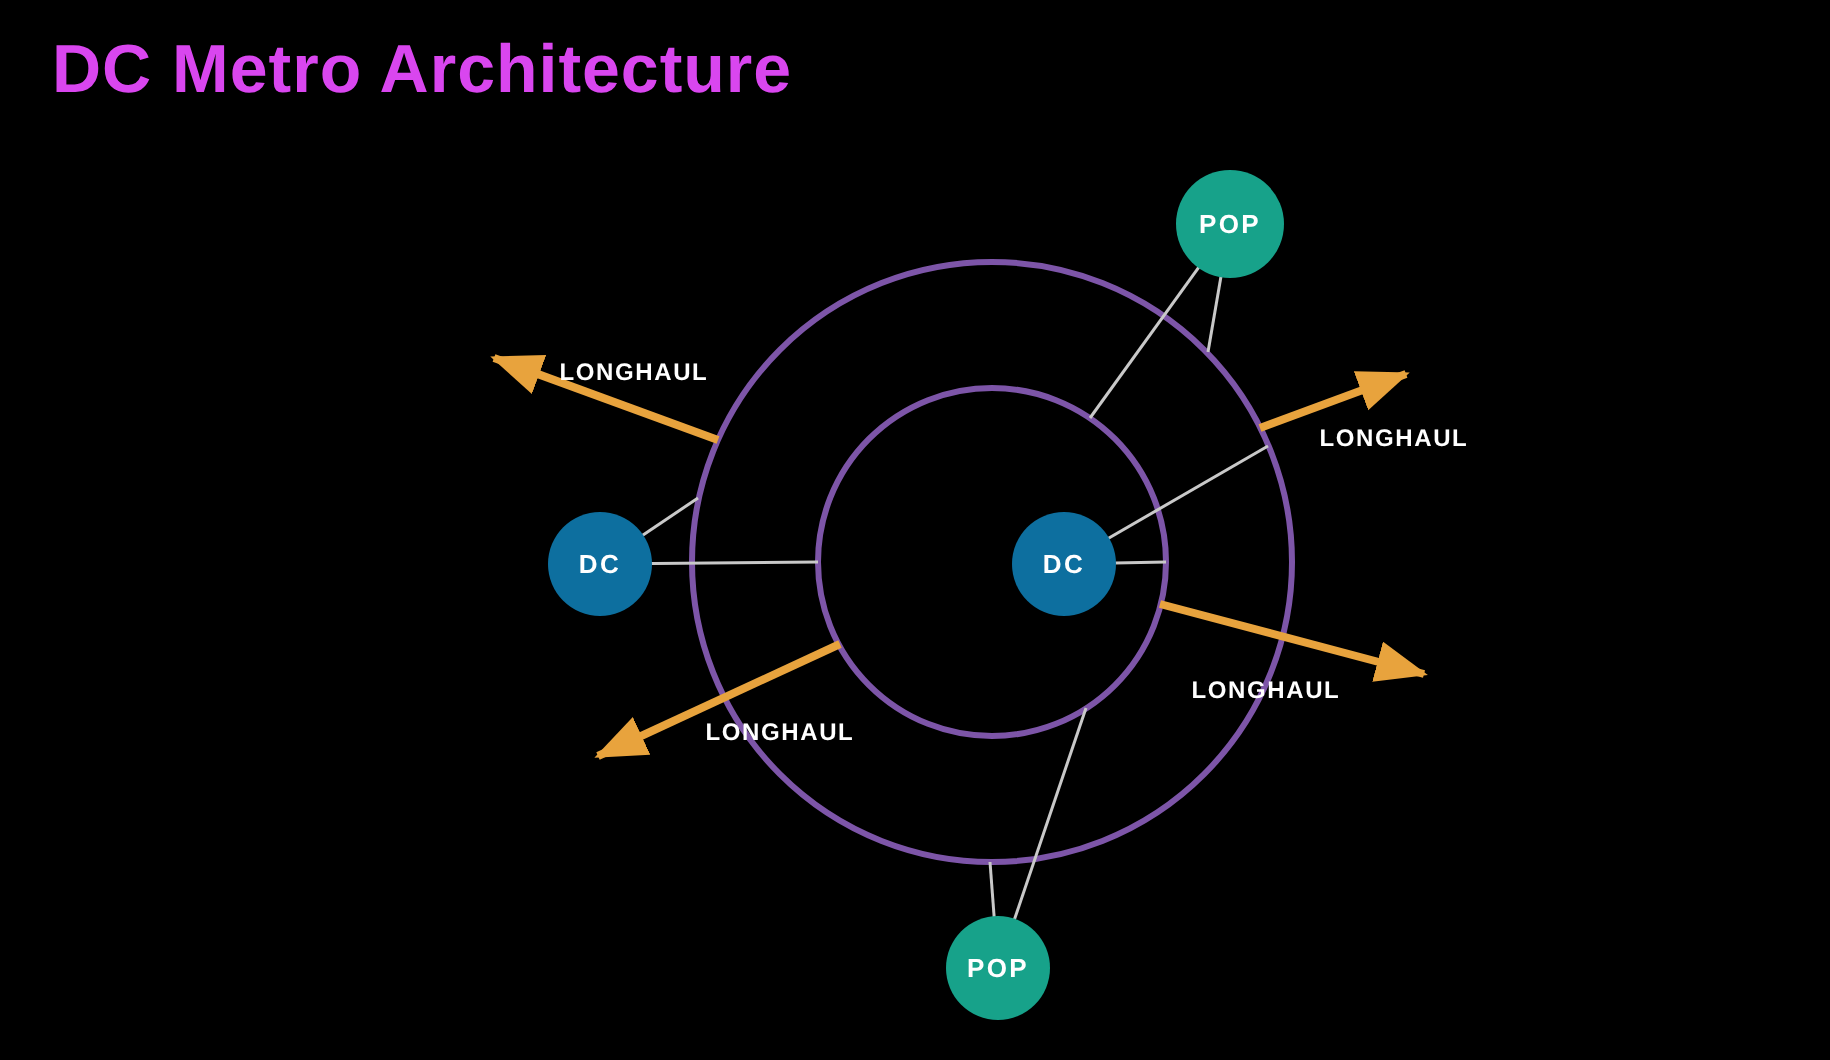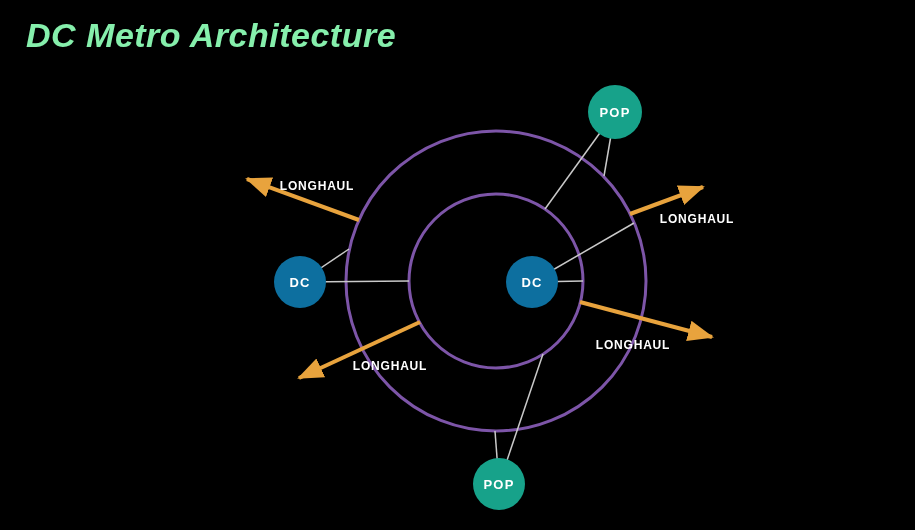--- a/index.html
+++ b/index.html
@@ -12,25 +12,24 @@
     width: 915px;
     height: 530px;
     background: #000000;
     overflow: hidden;
     font-family: "Liberation Sans", sans-serif;
   }
   .slide-title {
     position: absolute;
     left: 26px;
     top: 16px;
-    color: #86efac;
+    color: #d946ef;
     font-size: 34px;
     font-weight: 700;
     letter-spacing: 0.5px;
-    font-style: italic;
   }
   svg { position: absolute; left: 0; top: 0; }
   .ring {
     fill: none;
     stroke: #7d55a8;
     stroke-width: 3;
   }
   .connector {
     stroke: #c9c9c9;
     stroke-width: 1.5;

